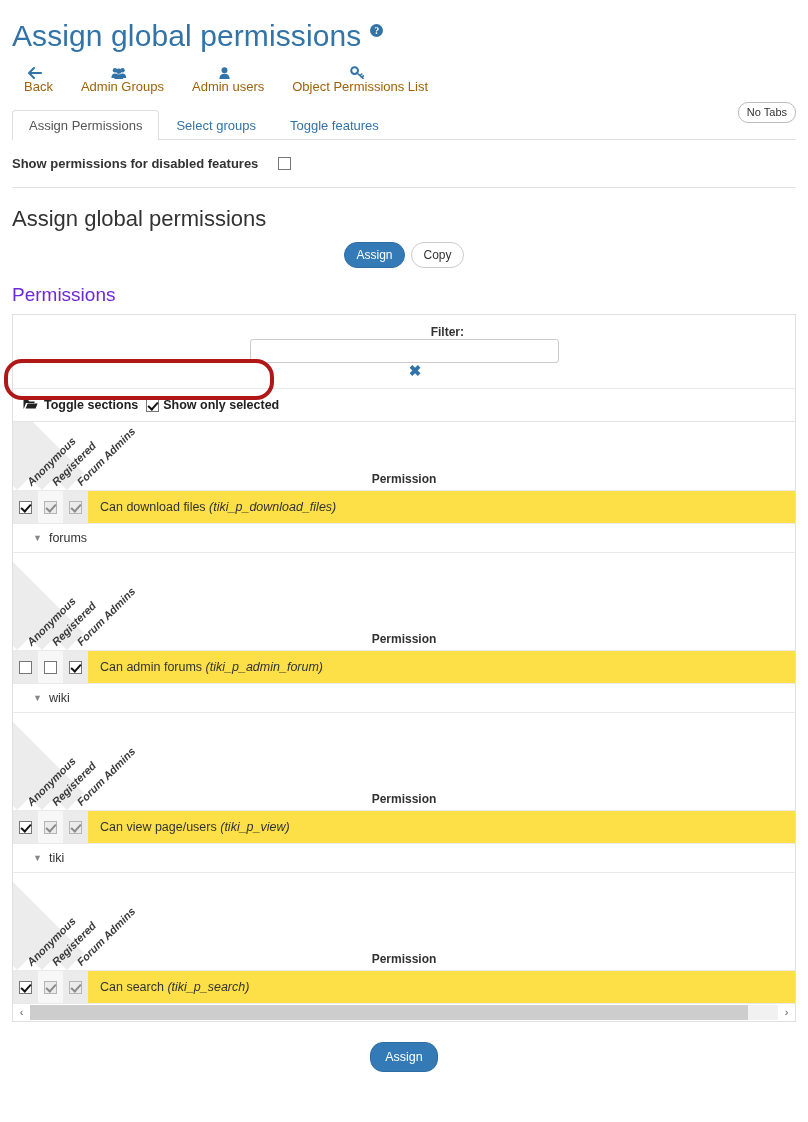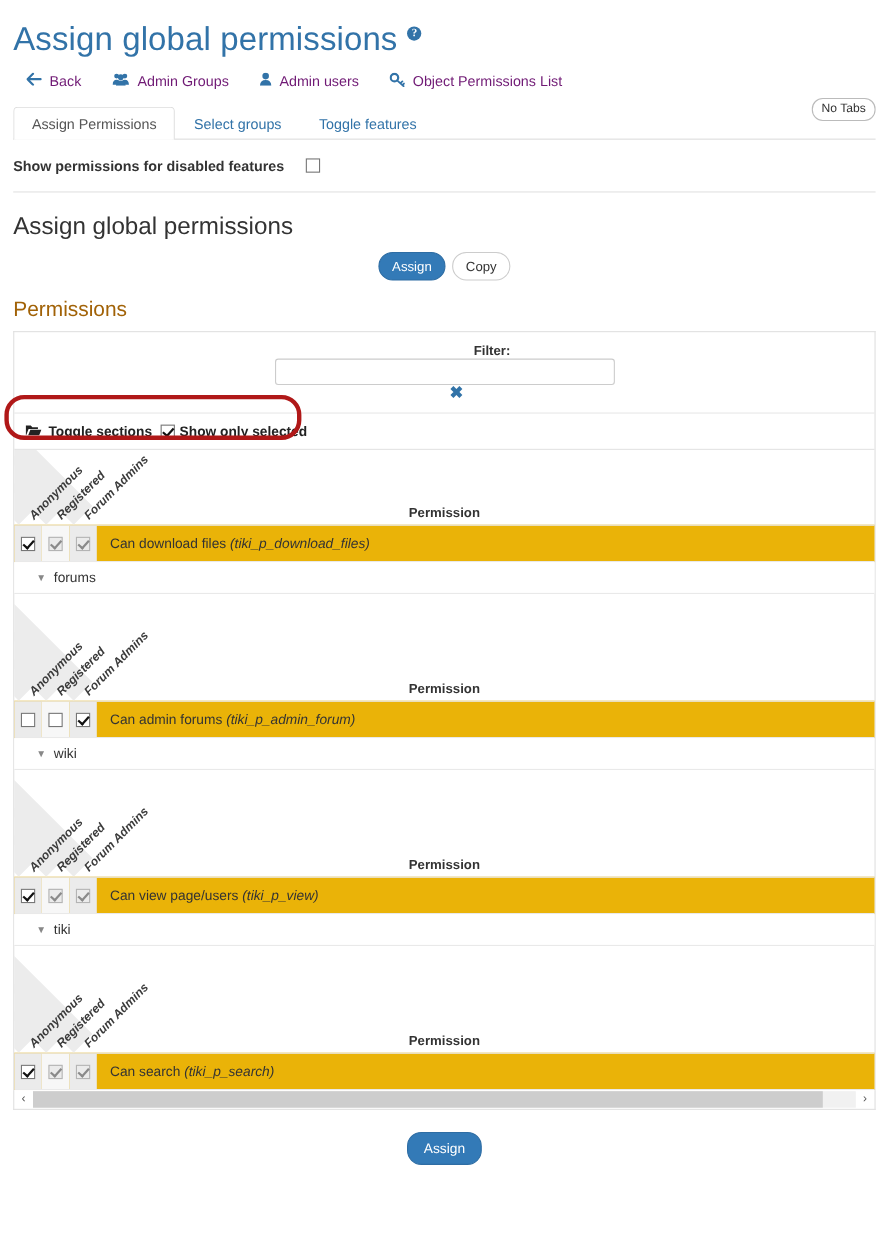--- a/index.html
+++ b/index.html
@@ -47,26 +47,27 @@
   }
 
   
   .actionbar {
     margin: 12px 0 0 24px;
     display: flex;
     align-items: center;
   }
   .actionbar .act {
     display: flex;
-    align-items: flex-start;
-    color: #701a75;
+    align-items: center;
+    color: #a16207;
     font-size: 13px;
     margin-right: 28px;
     text-decoration: none;
     white-space: nowrap;
+    flex-direction: column;
   }
   .actionbar .act .ic {
     margin-right: 7px;
     display: inline-flex;
     align-items: center;
     color: #3273a8;
     font-size: 14px;
     line-height: 1;
   }
 
@@ -151,21 +152,21 @@
     margin: 18px 0 0 12px;
     font-size: 22px;
     font-weight: normal;
     color: #333333;
     line-height: 26px;
   }
   .h3 {
     margin: 16px 0 8px 12px;
     font-size: 19px;
     font-weight: normal;
-    color: #a16207;
+    color: #6d28d9;
     line-height: 22px;
   }
 
   
   .btnrow {
     margin-top: 10px;
     display: flex;
     justify-content: center;
     gap: 6px;
   }
@@ -328,21 +329,21 @@
     width: 100%;
     text-align: center;
     font-size: 12px;
     font-weight: bold;
     color: #333333;
   }
   .perm-row {
     display: flex;
     align-items: center;
     height: 32px;
-    background: #eab308;
+    background: #fde047;
     border-top: 1px solid #e9e9e9;
     border-bottom: 1px solid #e9e9e9;
   }
   .perm-row .cell-cb {
     width: 25px;
     height: 32px;
     display: flex;
     align-items: center;
     justify-content: center;
     background: #ebebeb;

